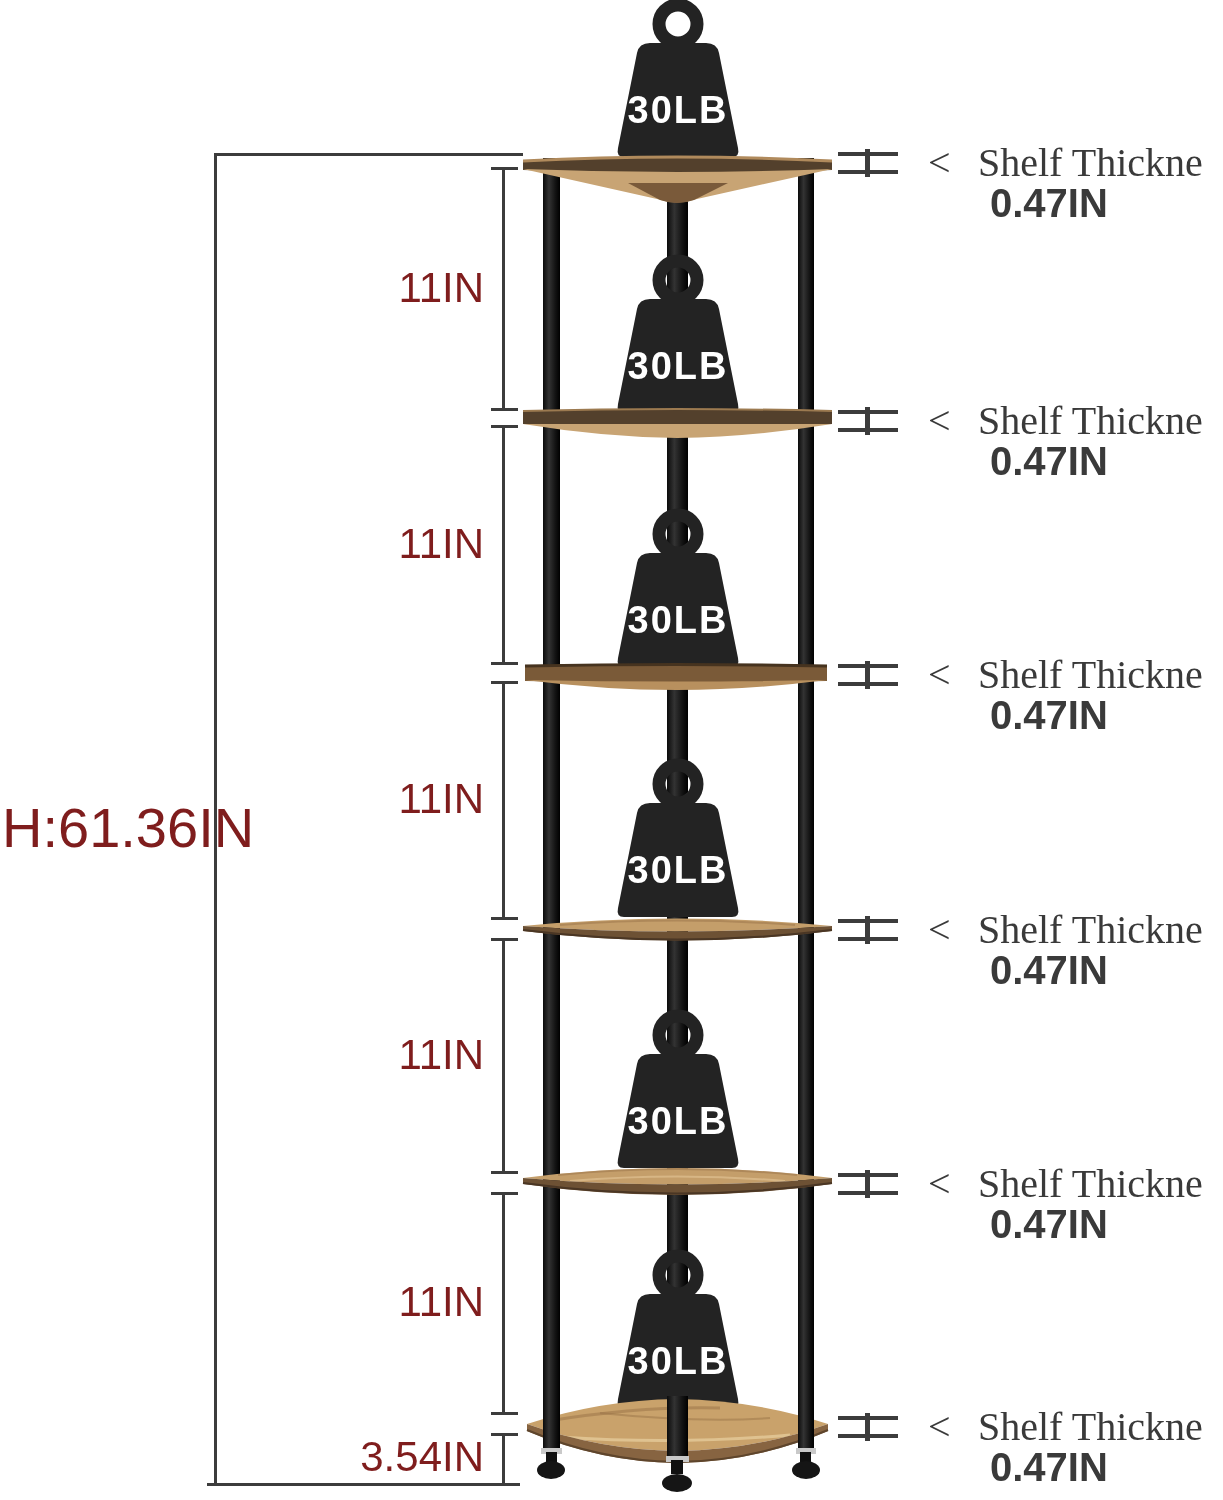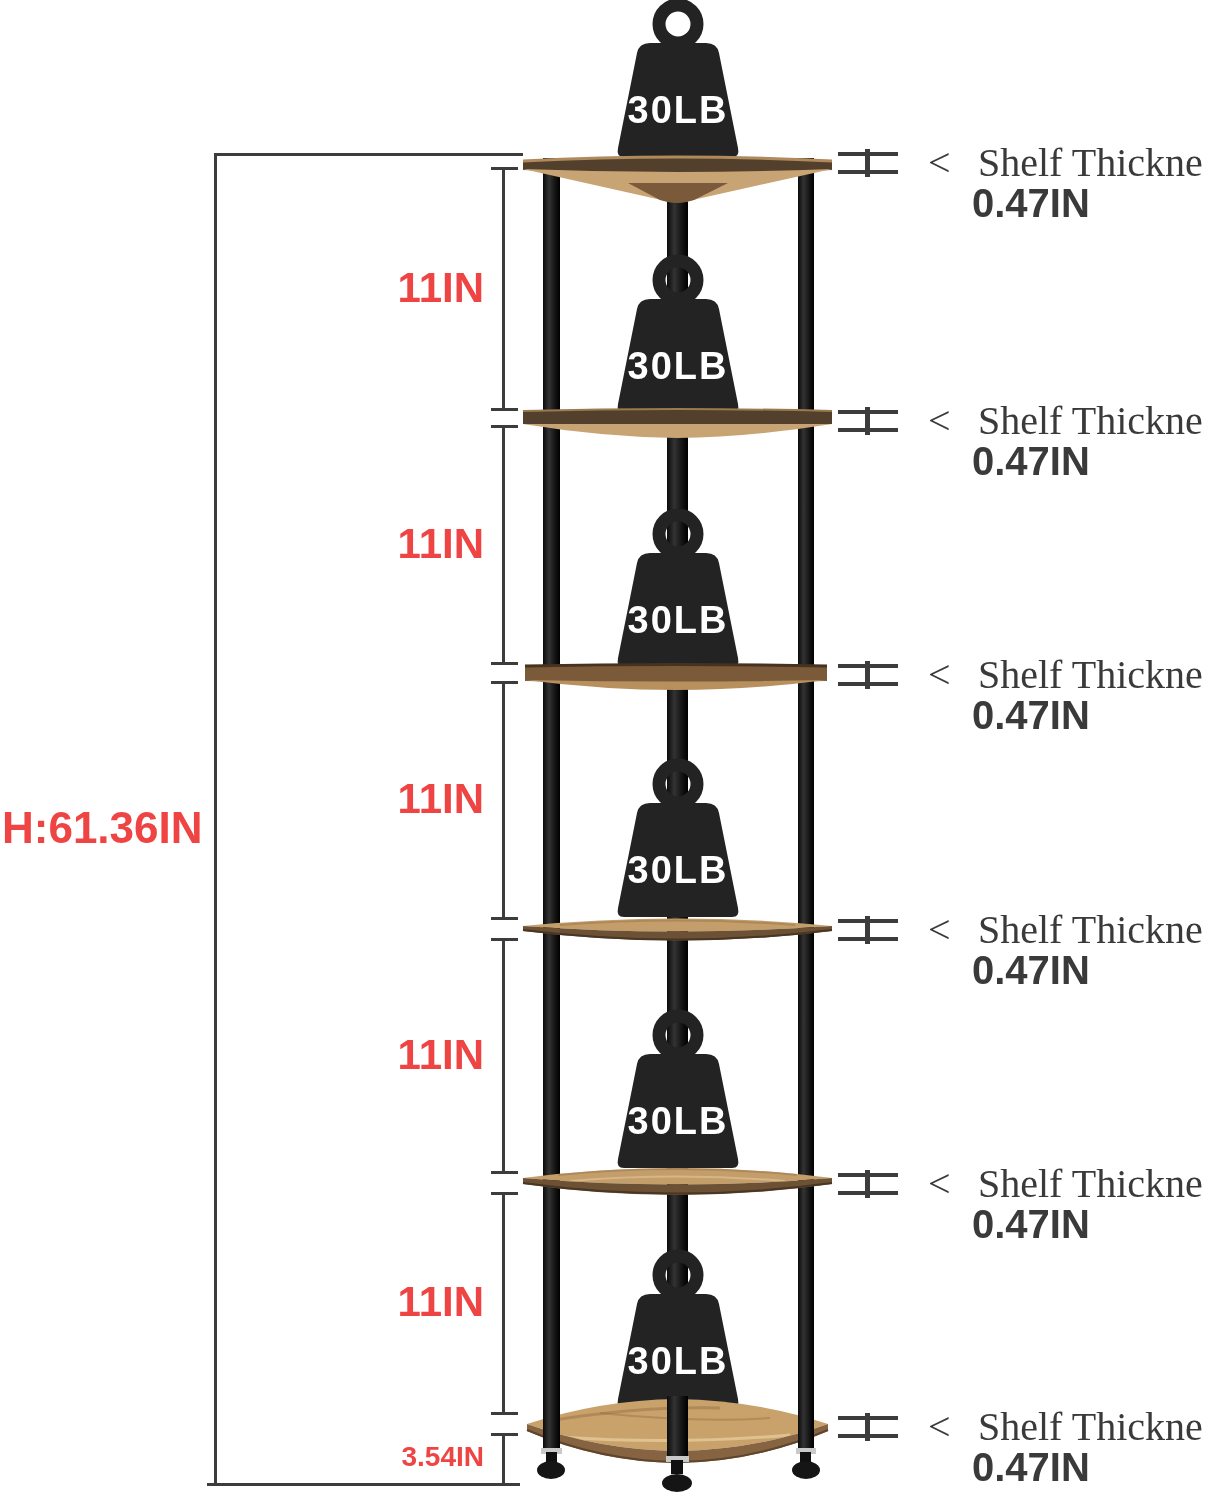--- a/index.html
+++ b/index.html
@@ -5,29 +5,29 @@
   html,body{margin:0;padding:0;background:#ffffff;}
   #canvas{
     position:relative;width:1223px;height:1500px;background:#ffffff;
     overflow:hidden;font-family:"Liberation Sans",sans-serif;
   }
   
   .dim{position:absolute;background:#3c3c3c;}
   .seg{left:502px;width:3px;}
   .tick{left:491px;width:27px;height:3px;}
   
-  .lbl{position:absolute;color:#ef4444;font-weight:bold;white-space:nowrap;}
-  .h-lbl{left:2px;top:806px;font-size:44px;line-height:44px;}
+  .lbl{position:absolute;color:#7f1d1d;font-weight:normal;white-space:nowrap;}
+  .h-lbl{left:2px;top:806px;font-size:56px;line-height:44px;}
   .gap-lbl{left:0;width:484px;text-align:right;font-size:42px;line-height:44px;}
-  .bottom-lbl{left:0;width:484px;text-align:right;font-size:28px;line-height:44px;}
+  .bottom-lbl{left:0;width:484px;text-align:right;font-size:42px;line-height:44px;}
   
   .st{position:absolute;left:928px;color:#3a3a3a;font-size:40px;line-height:38px;white-space:nowrap;}
   .st .l1{font-weight:400;font-family:Liberation Serif, serif;}
   .st .arrow{display:inline-block;width:50px;font-weight:400;}
-  .st .val{margin-left:44px;font-weight:bold;line-height:42px;}
+  .st .val{margin-left:62px;font-weight:bold;line-height:42px;}
   
   .marker{position:absolute;left:838px;width:60px;height:22px;}
   .marker .ln{position:absolute;left:0;width:60px;height:4px;background:#3c3c3c;}
   .marker .ln.b{top:18px;}
   .marker .vb{position:absolute;left:27px;top:-3px;width:5px;height:28px;background:#3c3c3c;}
   svg{position:absolute;left:0;top:0;}
 </style>
 </head>
 <body>
 

